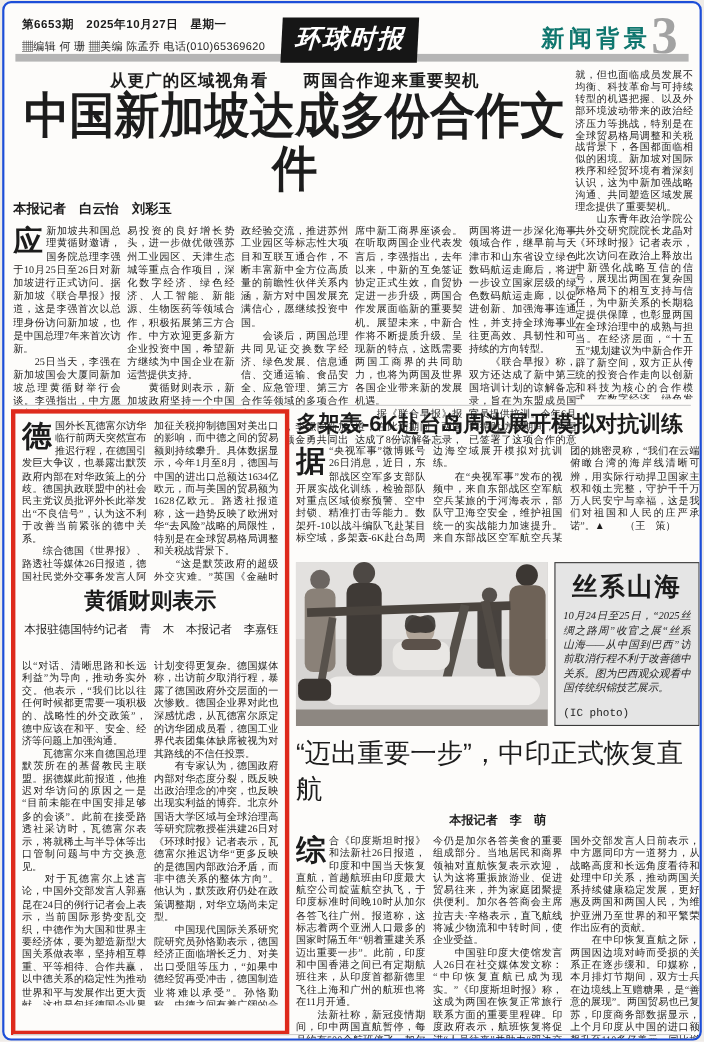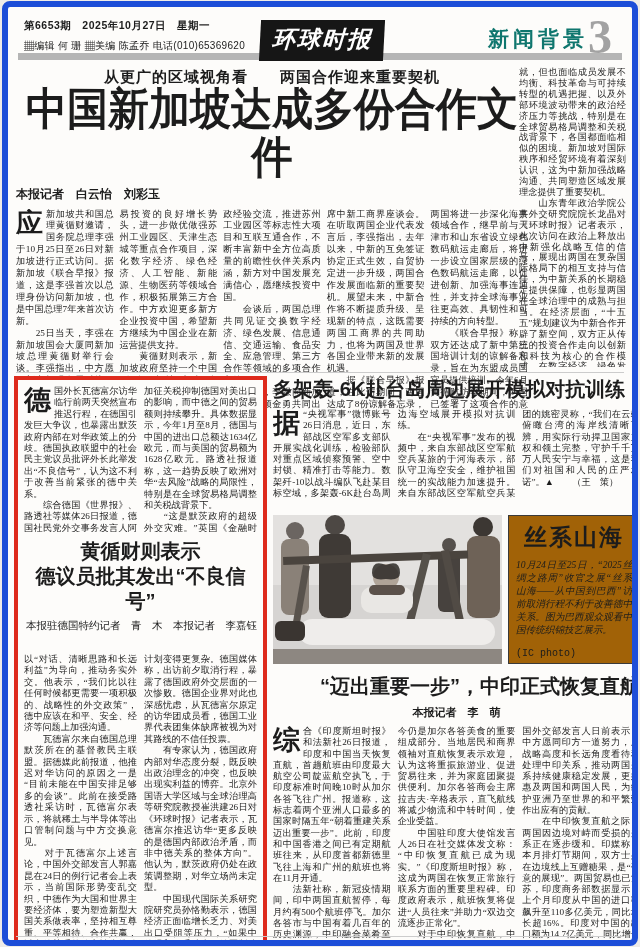--- a/index.html
+++ b/index.html
@@ -9,21 +9,21 @@
   }
   *{box-sizing:border-box;margin:0;padding:0;}
   html,body{width:640px;height:947px;overflow:hidden;}
   body{
     background:#efece8;
     font-family:"Liberation Serif", serif;
     color:var(--ink);
   }
   .page{
     position:relative;width:636px;height:945px;margin:1px auto 0;
-    background:#fdfcfa;border:6px solid #1d4ed8;border-radius:8px;
+    background:#fdfcfa;border:2px solid #1d4ed8;border-radius:8px;
     overflow:hidden;
   }
   
   .hdr{position:absolute;top:10px;left:14px;right:12px;height:40px;}
   .hdr-left{position:absolute;left:2px;top:2px;font-family:"Liberation Sans",sans-serif;}
   .issue-line{font-size:10.5px;font-weight:bold;letter-spacing:.5px;}
   .editor-line{font-size:10px;margin-top:6px;letter-spacing:.3px;}
   .masthead{
     position:absolute;left:238px;top:3px;z-index:3;
     background:#161616;color:#fff;padding:4px 12px 6px;
@@ -66,27 +66,27 @@
   .gm-byline{font-size:10.5px;font-weight:normal;text-align:right;margin-bottom:21px;}
   
   .right-region{position:absolute;left:265px;top:369px;width:367px;}
   .mil-headline{font-size:20px;font-weight:900;font-family:"Liberation Sans",sans-serif;
     white-space:nowrap;letter-spacing:0;}
   .mil-body{margin-top:6px;height:98px;overflow:hidden;column-count:3;column-gap:7px;
     column-fill:auto;font-size:9.2px;line-height:11.3px;text-align:justify;white-space:pre-line;}
   .photo-row{margin-top:8px;display:flex;gap:6px;height:149px;}
   .photo{width:229px;height:149px;flex:none;background:#cfcfcf;}
   .caption-box{flex:1;border:1.5px solid #3a3a3a;padding:6px 7px 4px;display:flex;
-    flex-direction:column;overflow:hidden;background:#a16207;}
+    flex-direction:column;overflow:hidden;background:#e5e5e5;}
   .cap-title{font-size:23px;font-weight:900;text-align:center;
     font-family:"Liberation Sans",sans-serif;letter-spacing:2px;}
   .cap-text{flex:1;overflow:hidden;font-size:9.6px;line-height:13px;font-style:italic;
     margin-top:5px;text-align:justify;}
   .cap-credit{font-size:10px;text-align:left;font-family:"Liberation Mono",monospace;}
-  .india-headline{margin-top:9px;font-size:20px;font-weight:700;text-align:right;
+  .india-headline{margin-top:9px;font-size:24px;font-weight:400;text-align:left;
     font-family:"Liberation Sans",sans-serif;}
   .india-byline{font-size:11px;font-weight:bold;text-align:center;margin:5px 0 6px;}
   .india-body{height:224px;overflow:hidden;column-count:3;column-gap:7px;column-fill:auto;
     font-size:9.2px;line-height:11.3px;text-align:justify;white-space:pre-line;}
   .rule-bottom{position:absolute;bottom:3px;left:8px;right:8px;height:1px;background:#cccccc;}
 </style>
 </head>
 <body>
 
 <div class="page">
@@ -125,21 +125,20 @@
 
   <div class="redbox">
     <div class="gm-upper">
       <div class="gcol"><span class="dropcap">德</span><span>国外长瓦德富尔访华临行前两天突然宣布推迟行程，在德国引发巨大争议，也暴露出默茨政府内部在对华政策上的分歧。德国执政联盟中的社会民主党议员批评外长此举发出“不良信号”，认为这不利于改善当前紧张的德中关系。
 　　综合德国《世界报》、路透社等媒体26日报道，德国社民党外交事务发言人阿赫梅托维奇表示，访前取消行程不利于改善德中关系。“尤其在全球局势紧张的背景下，与中国保持直接对话尤为重要。”他呼吁德国重新思考对华战略，强调应</span></div>
       <div class="gcol">加征关税抑制德国对美出口的影响，而中德之间的贸易额则持续攀升。具体数据显示，今年1月至8月，德国与中国的进出口总额达1634亿欧元，而与美国的贸易额为1628亿欧元。路透社报道称，这一趋势反映了欧洲对华“去风险”战略的局限性，特别是在全球贸易格局调整和关税战背景下。
 　　“这是默茨政府的超级外交灾难。”英国《金融时报》称，德国经济已萎缩3年，默茨一直希望能重振经济，包括寻求通过访华来解决这一问题，而瓦德富尔取消行程可能会使这一</div>
     </div>
     <div class="gm-headline">
       <div>黄循财则表示</div>
-      <div>德议员批其发出“不良信号”</div>
     </div>
     <div class="gm-byline">本报驻德国特约记者　青　木　本报记者　李嘉钰</div>
     <div class="gm-lower">
       <div class="gcol">以“对话、清晰思路和长远利益”为导向，推动务实外交。他表示，“我们比以往任何时候都更需要一项积极的、战略性的外交政策”，德中应该在和平、安全、经济等问题上加强沟通。
 　　瓦德富尔来自德国总理默茨所在的基督教民主联盟。据德媒此前报道，他推迟对华访问的原因之一是“目前未能在中国安排足够多的会谈”。此前在接受路透社采访时，瓦德富尔表示，将就稀土与半导体等出口管制问题与中方交换意见。
 　　对于瓦德富尔上述言论，中国外交部发言人郭嘉昆在24日的例行记者会上表示，当前国际形势变乱交织，中德作为大国和世界主要经济体，要为塑造新型大国关系做表率，坚持相互尊重、平等相待、合作共赢，以中德关系的稳定性为推动世界和平与发展作出更大贡献，这也是包括德国企业界在内的两国人民的共同愿望。
 　　德国联邦统计局初步数据显示，2025年前8个月，中国重新超越美国，成为德国最大贸易伙伴。这一变化主要受美国</div>
       <div class="gcol">计划变得更复杂。德国媒体称，出访前夕取消行程，暴露了德国政府外交层面的一次惨败。德国企业界对此也深感忧虑，从瓦德富尔原定的访华团成员看，德国工业界代表团集体缺席被视为对其路线的不信任投票。
 　　有专家认为，德国政府内部对华态度分裂，既反映出政治理念的冲突，也反映出现实利益的博弈。北京外国语大学区域与全球治理高等研究院教授崔洪建26日对《环球时报》记者表示，瓦德富尔推迟访华“更多反映的是德国内部政治矛盾，而非中德关系的整体方向”。他认为，默茨政府仍处在政策调整期，对华立场尚未定型。
 　　中国现代国际关系研究院研究员孙恪勤表示，德国经济正面临增长乏力、对美出口受阻等压力，“如果中德经贸再受冲击，德国制造业将难以承受”。孙恪勤称，中德之间有着广阔的合作前景，德国只有在相互尊重的基础上采取平等互利、务实合作的对华政策，才能有望实现共赢。▲</div>

